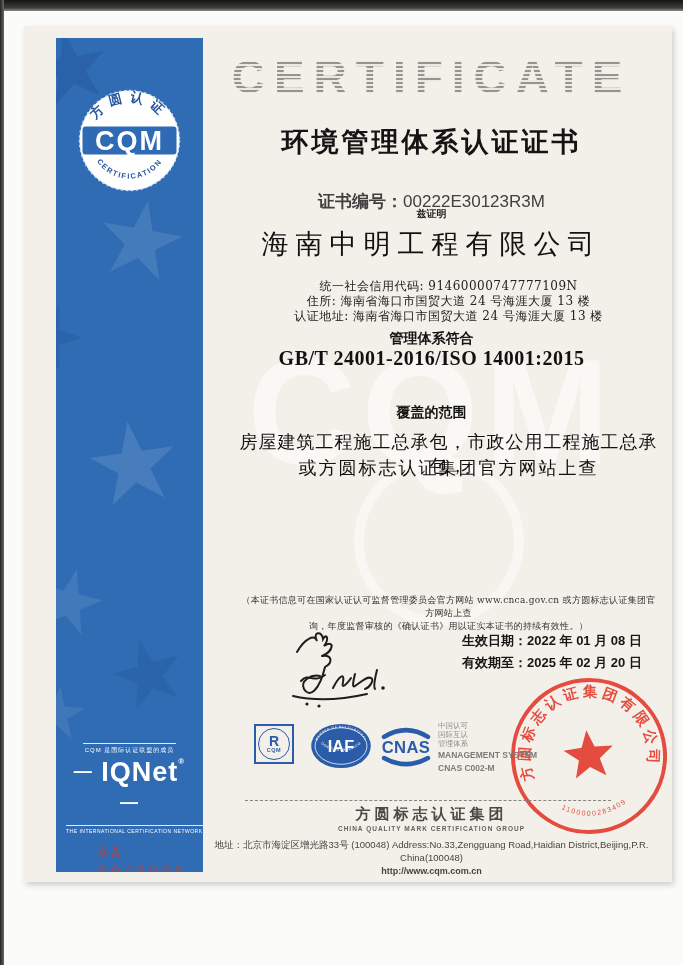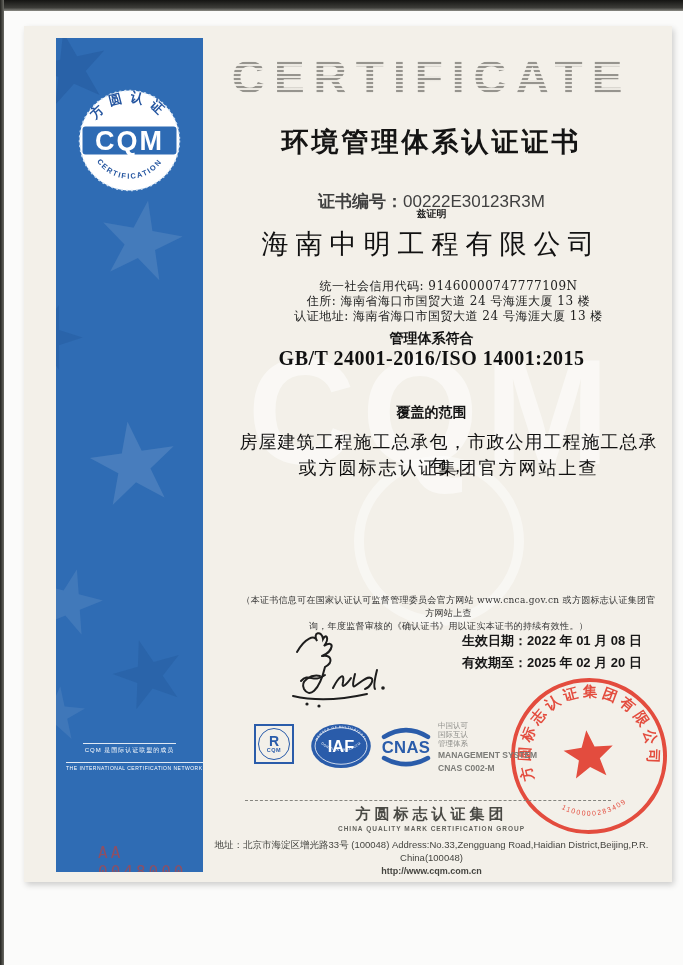--- a/index.html
+++ b/index.html
@@ -131,20 +131,25 @@
       </text>
       <rect x="-47" y="-14" width="94" height="28" rx="3" fill="#2e6bb4"></rect>
       <text x="0" y="9" text-anchor="middle" font-size="27" font-weight="bold" fill="#ffffff" font-family="Liberation Sans, sans-serif" letter-spacing="2">CQM</text>
       <text font-size="7.5" font-weight="bold" fill="#23549f" letter-spacing="1.5" font-family="Liberation Sans, sans-serif">
         <textPath href="#cqmBot" startOffset="50%" text-anchor="middle">CERTIFICATION</textPath>
       </text>
     </svg>
 
     <div class="iqnet">
       <span class="iqnet-note">CQM 是国际认证联盟的成员</span>
+      <div class="iqnet-row">
+        <span class="iqnet-dash">—</span>
+        <span>IQNet</span><span class="iqnet-reg">®</span>
+        <span class="iqnet-dash">—</span>
+      </div>
       <span class="iqnet-tag">THE INTERNATIONAL CERTIFICATION NETWORK</span>
     </div>
 
     <div class="serial">AA 0048000</div>
   </div>
 
   <div class="content">
 
     <div class="abs ghost-wrap">
       <div class="ghost-title">CERTIFICATE</div>

